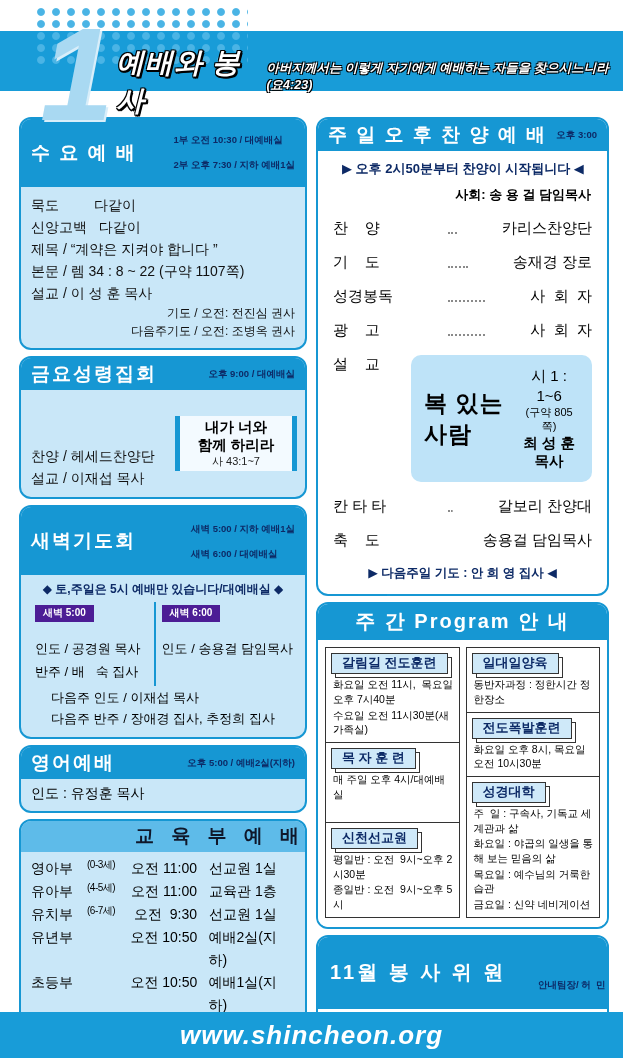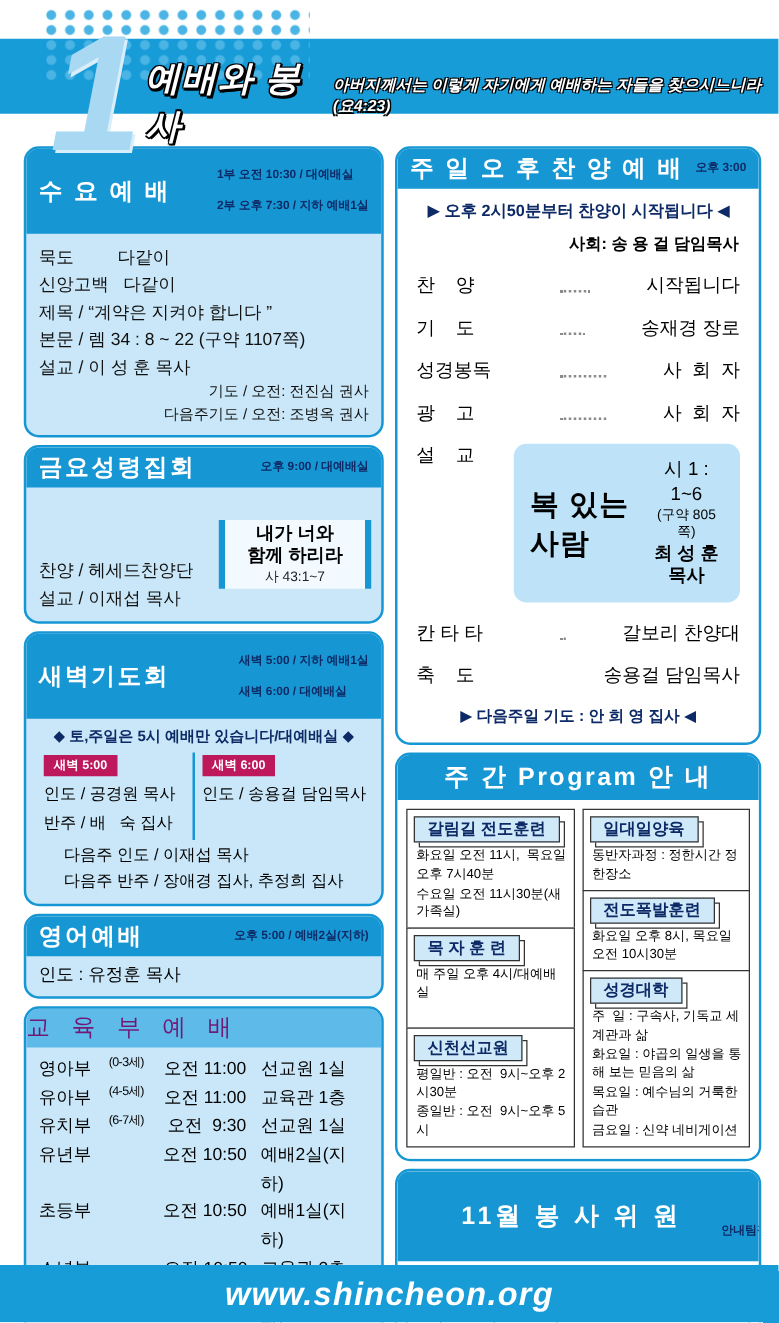--- a/index.html
+++ b/index.html
@@ -26,21 +26,21 @@
   .columns { position:absolute; top:117px; left:19px; width:590px; display:flex; gap:9px; }
   .col-left  { width:288px; display:flex; flex-direction:column; }
   .col-right { width:293px; display:flex; flex-direction:column; }
 
   
   .card { border:2px solid #1697d3; border-radius:12px; background:#c9e7f8; overflow:hidden; margin-bottom:6px; }
   .card-hd { background:#1697d3; color:#fff; display:flex; align-items:center; justify-content:space-between;
              padding:3px 10px; min-height:27px; }
   .hd-title { font-weight:bold; font-size:19px; letter-spacing:2px; white-space:pre; }
   .hd-info { color:#0d2a66; font-weight:bold; font-size:9.5px; line-height:1.3; text-align:left; white-space:pre; }
-  .subhead { background:#5ebbe9; color:#701a75; font-weight:normal; font-size:19px; text-align:left;
+  .subhead { background:#5ebbe9; color:#0f172a; font-weight:bold; font-size:19px; text-align:right;
              letter-spacing:6px; padding:2px 0 3px; }
 
   
   .wed-bd { padding:7px 10px 8px; }
   .wed-line { font-size:14px; line-height:1.58; white-space:pre-wrap; color:#111; }
   .wed-right { font-size:12px; text-align:right; line-height:1.5; color:#111; white-space:pre; }
 
   
   .fri-bd { display:flex; padding:7px 8px 8px 10px; align-items:center; }
   .fri-lines { flex:1; font-size:13.5px; line-height:1.9;margin-top:48px; }
@@ -48,22 +48,22 @@
                background:#f3faff; text-align:center; padding:2px 4px; }
   .quote-main { font-size:14.5px; font-weight:bold; line-height:1.25; color:#000; }
   .quote-ref { font-size:11px; color:#222;text-align:center; }
 
   
   .dawn-bd { padding:6px 8px 8px; }
   .dawn-notice { font-size:12px; font-weight:bold; color:#0d2a66; text-align:center; margin-bottom:4px; }
   .dawn-cols { display:flex; }
   .dawn-col { flex:1; padding:0 4px 2px 6px; }
   .dawn-col.second { border-left:2px solid #1697d3; }
-  .badge { display:inline-block; background:#be185d; color:#fff; font-size:10px; font-weight:bold;
-           padding:1px 8px 2px; margin-bottom:3px; }
+  .badge { display:inline-block; background:#4c1d95; color:#fff; font-size:10px; font-weight:bold;
+           padding:1px 8px 2px; margin-bottom:16px; }
   .dawn-line { font-size:13px; line-height:1.75; white-space:pre; }
   .dawn-bottom { padding:2px 0 0 22px; }
   .dawn-bline { font-size:13px; line-height:1.6; }
 
   
   .eng-bd { padding:6px 10px 8px; font-size:14px; }
 
   
   .edu-bd { padding:5px 8px 7px; }
   .edu-row { display:flex; align-items:flex-start; font-size:14px; line-height:1.63; padding:0 2px; }
@@ -101,21 +101,21 @@
   .pbox-title { display:inline-block; border:1px solid #333; background:#cfe9f9; color:#0d2a66;
                 font-weight:bold; font-size:13px; padding:0 10px 1px; margin:5px 0 3px 5px;
                 box-shadow:4px 4px 0 -1px #fff,4px 4px 0 0 #333; white-space:pre; }
   .pbox-line { font-size:10.5px; line-height:1.4; padding:0 4px 1px 7px; white-space:pre-wrap; }
   .pbox-pad { padding-bottom:4px; }
 
   
   .vol-card { background:#fff; }
   .v-hd { display:flex; justify-content:space-between; align-items:center; background:#1697d3;
           padding:4px 8px 4px 12px; }
-  .v-title { color:#fff; font-weight:bold; font-size:20px; letter-spacing:3px; white-space:pre;margin-left:39px; }
+  .v-title { color:#fff; font-weight:bold; font-size:20px; letter-spacing:3px; white-space:pre; }
   .v-info { color:#0d2a66; font-weight:bold; font-size:9.5px; text-align:right; line-height:1.35; white-space:pre; }
   .v-bd { padding:6px 7px 8px; }
   table.vol { border-collapse:collapse; width:100%; table-layout:fixed; background:#fff; }
   table.vol th, table.vol td { border:1px solid #333; text-align:center; vertical-align:middle;
                                font-size:10.5px; padding:1px 1px; overflow:hidden; }
   table.vol th { background:#cfe9f9; font-weight:bold; font-size:11.5px; white-space:pre; }
   td.members { text-align:left; padding:0; }
   .mline { padding:1.5px 4px; white-space:pre; letter-spacing:-0.3px; font-size:10.5px; }
 
   
@@ -281,21 +281,21 @@
           <span class="hd-title">주 일 오 후 찬 양 예 배</span>
           <span class="hd-info">오후 3:00</span>
         </div>
         <div>
           <div class="sun-notice">▶ 오후 2시50분부터 찬양이 시작됩니다 ◀</div>
           <div class="sun-mod">사회: 송 용 걸 담임목사</div>
 
           <div class="worship-row">
               <span class="w-label">찬    양</span>
               <span class="w-dots"></span>
-              <span class="w-value">시작됩니다</span>
+              <span class="w-value">카리스찬양단</span>
             </div>
           <div class="worship-row">
               <span class="w-label">기    도</span>
               <span class="w-dots"></span>
               <span class="w-value">송재경 장로</span>
             </div>
           <div class="worship-row">
               <span class="w-label">성경봉독</span>
               <span class="w-dots"></span>
               <span class="w-value">사  회  자</span>

